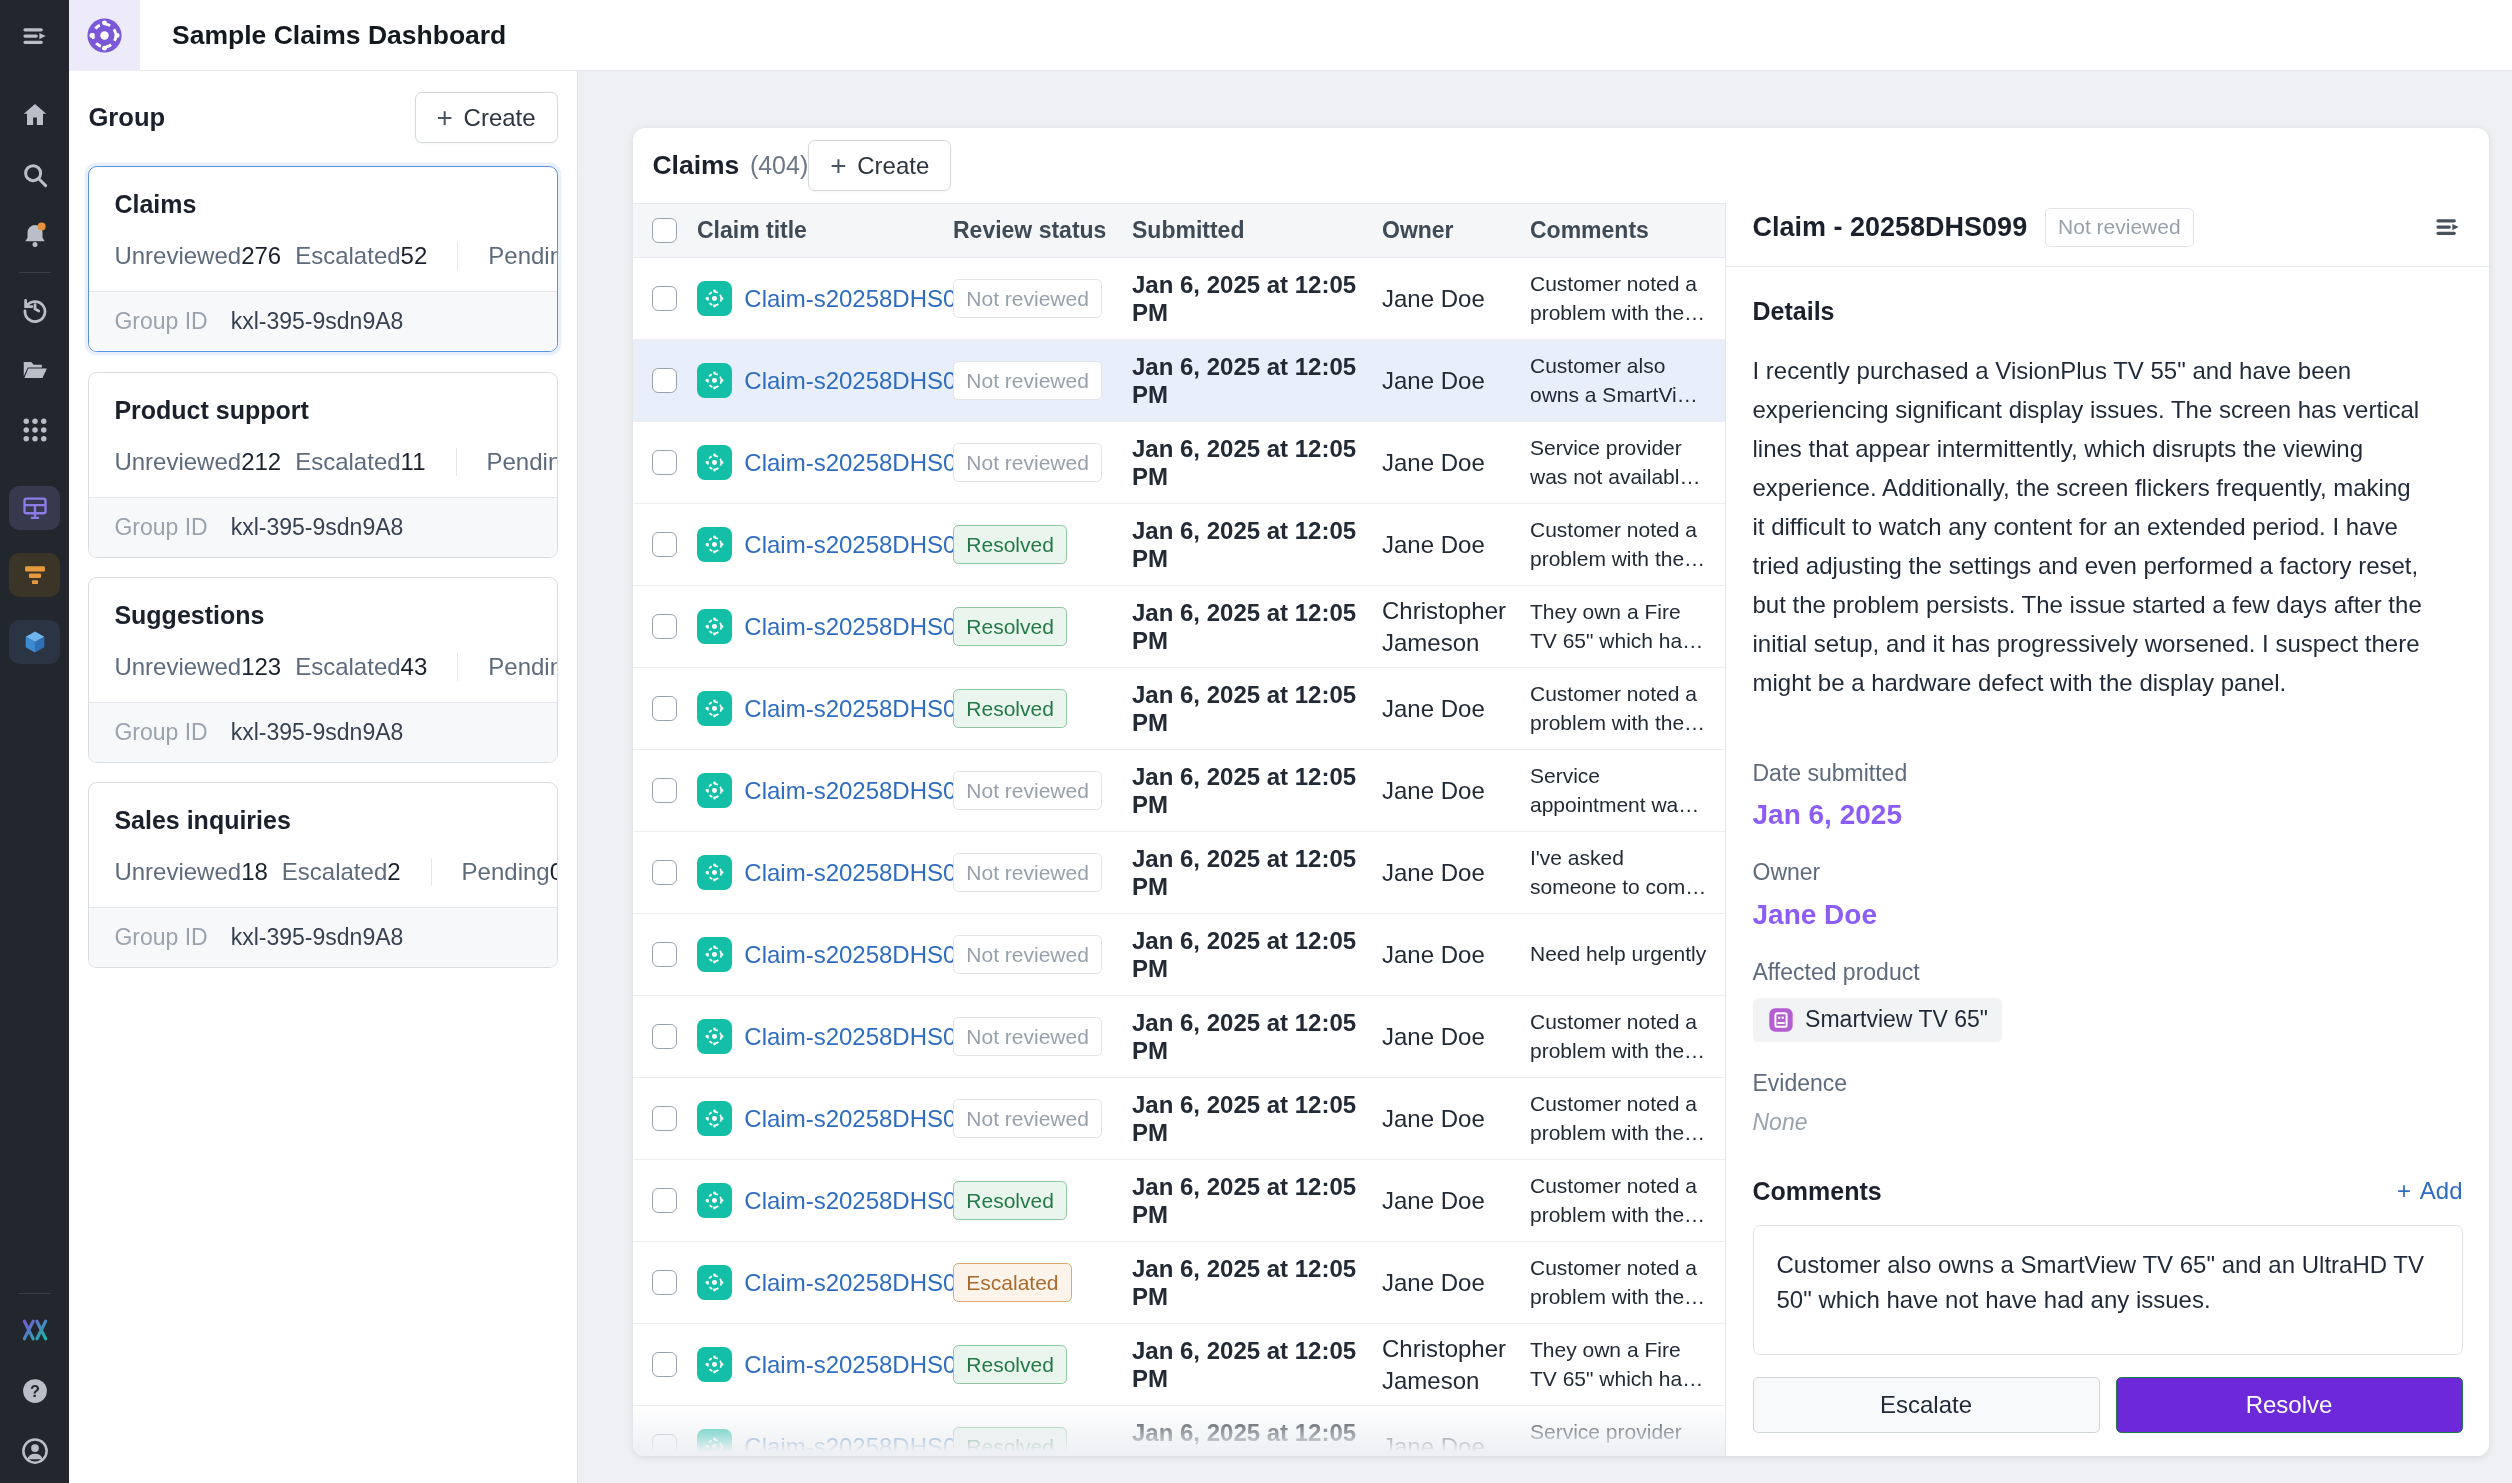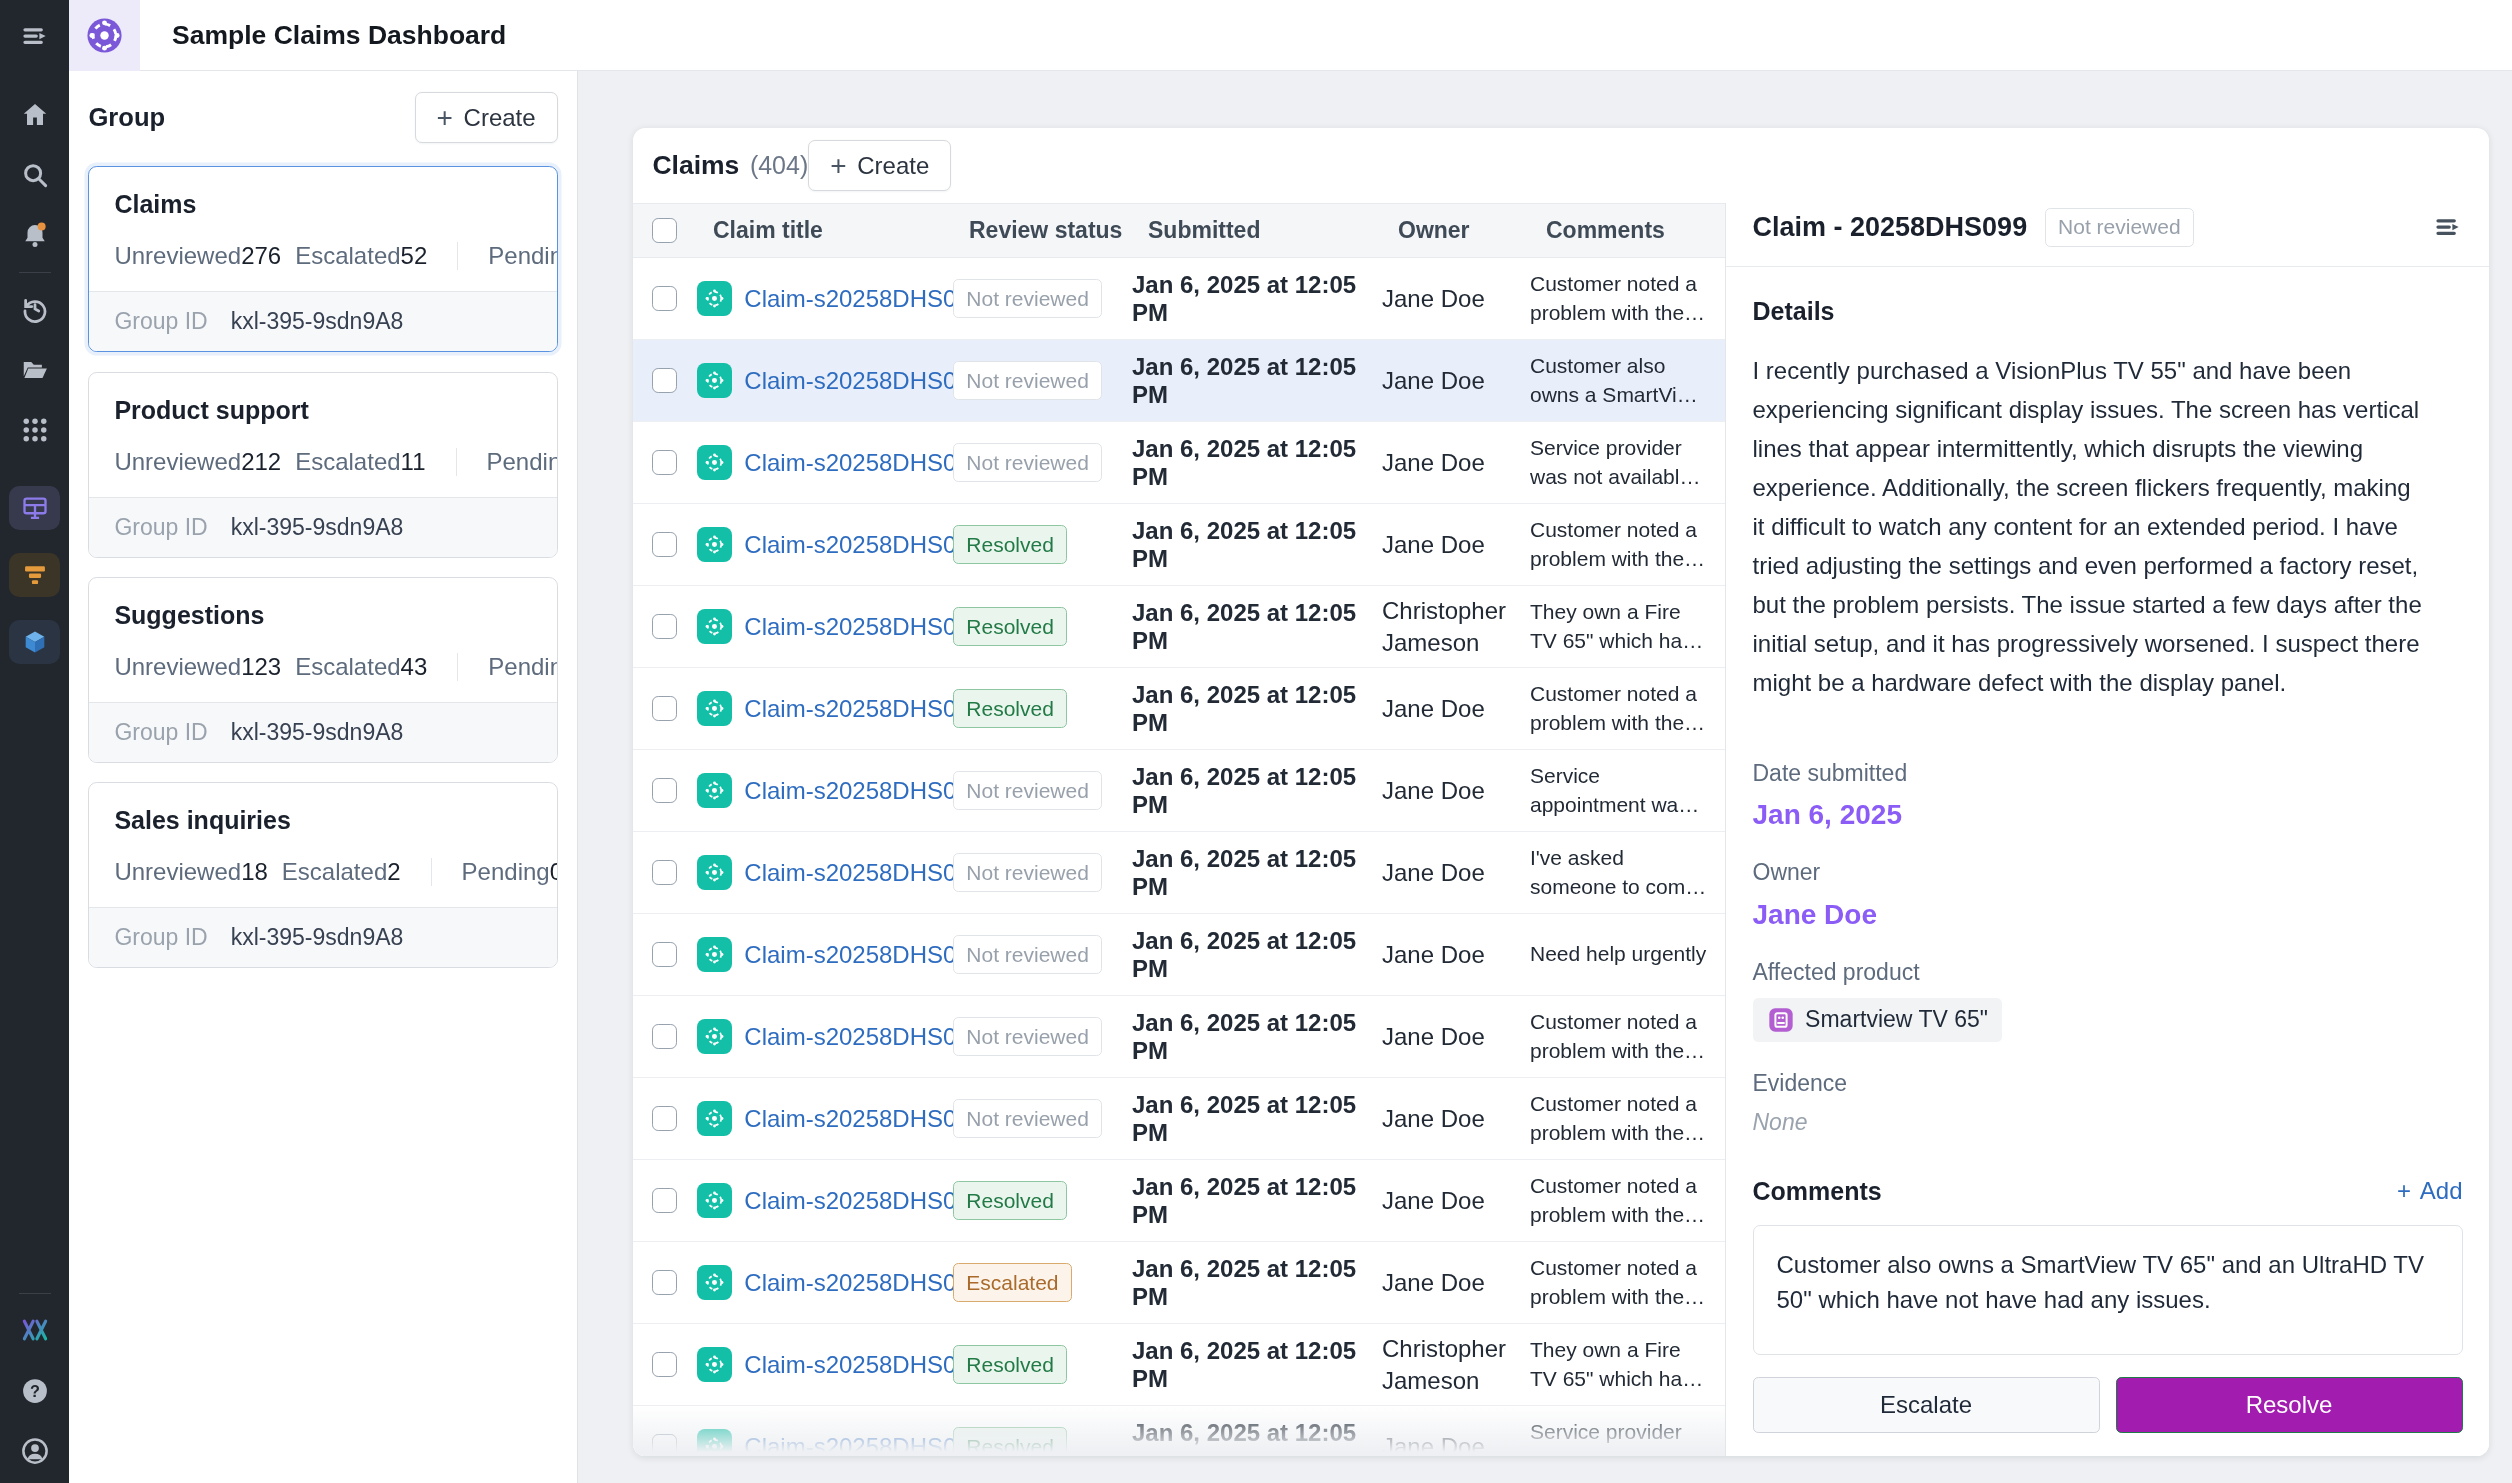--- a/index.html
+++ b/index.html
@@ -121,21 +121,21 @@
   .comments-head { display:flex; align-items:center; justify-content:space-between; margin-top:12.3px; margin-bottom:19.4px; }
   .comments-title { font-size:25px; font-weight:700; }
   .add-link { color:#2e6cc0; font-size:24px; display:inline-flex; gap:8.8px; align-items:center; cursor:pointer; }
   .comment-box { border:0.9px solid #dfe3e7; border-radius:7px; }
   .comment { padding:21px 23px; }
   .comment-text { font-size:24px; color:#1f2937; line-height:35px; margin-bottom:16px; }
   .d-foot { padding:17.6px 26.5px 23px; display:flex; gap:16px; flex-shrink:0; }
   .btn { flex:1; height:56px; border-radius:5.3px; font-size:24px; display:flex; align-items:center;
     justify-content:center; cursor:pointer; font-family:inherit; }
   .btn.secondary { background:#f8f9fa; border:0.9px solid #cfd4da; color:#1f2937; }
-  .btn.primary { background:#a21caf; border:0.9px solid #1e7b46; color:#fff; }
+  .btn.primary { background:#6d28d9; border:0.9px solid #1e7b46; color:#fff; }
 </style>
 </head>
 <body>
 
 <svg width="0" height="0" style="position:absolute">
   <defs>
     <linearGradient id="xxgrad" x1="0" y1="0" x2="1" y2="1">
       <stop offset="0" stop-color="#7a58d8"></stop>
         <stop offset="1" stop-color="#19b8a6"></stop>
     </linearGradient>
@@ -417,21 +417,21 @@
             </button>
           </div>
 
           <div class="card-body">
 
             <div class="table">
               <div class="thead">
                 <div class="c-check">
                     <span class="checkbox"></span>
                   </div>
-                <div class="h-title" style="margin-left:16px">Claim title</div>
+                <div class="h-title" style="margin-left:0">Claim title</div>
                 <div class="h-status">Review status</div>
                 <div class="h-sub">Submitted</div>
                 <div class="h-owner">Owner</div>
                 <div class="h-comment">Comments</div>
               </div>
 
               <div class="rows">
 
                 <div class="trow">
                   <div class="cell c-check">

